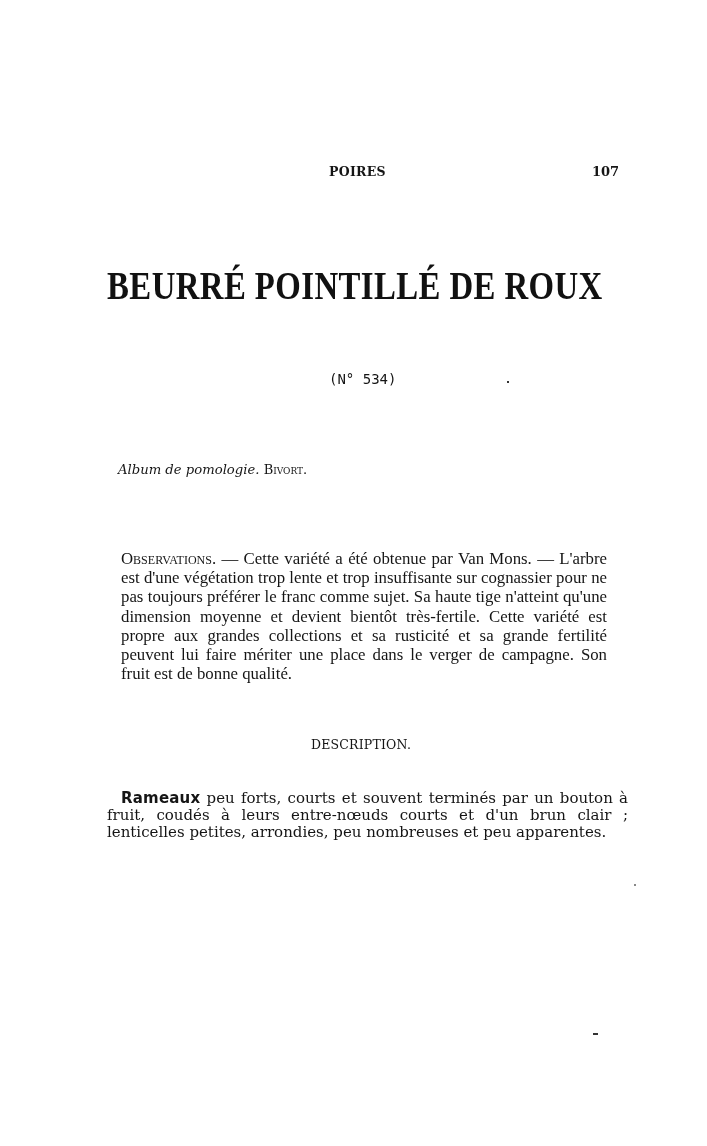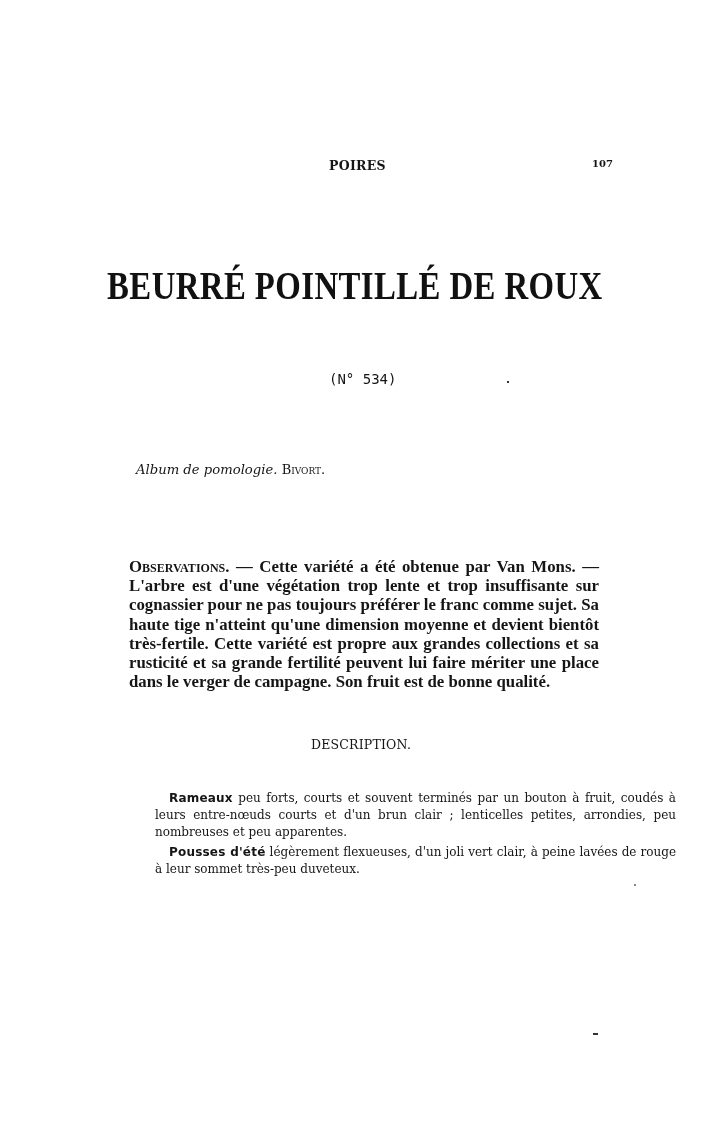--- a/index.html
+++ b/index.html
@@ -1,61 +1,60 @@
 <!DOCTYPE html>
 <html><head>
 <meta charset="utf-8">
 <style>
   html, body { margin: 0; padding: 0; background: #ffffff; }
   body {
     width: 707px; height: 1146px; position: relative; overflow: hidden;
     font-family: "DejaVu Serif", "Liberation Serif", serif; color: #151515;
   }
   .running-head {
-    position: absolute; top: 158px; left: 0; width: 689px; height: 18px;
+    position: absolute; top: 164px; left: 0; width: 689px; height: 18px;
   }
   .rh-title {
     position: absolute; left: 329px; top: 0;
     font-family: "DejaVu Serif", serif; font-weight: bold; font-size: 12.5px; letter-spacing: 0.3px;
   }
   .rh-page {
     position: absolute; left: 592px; top: 0;
-    font-family: "DejaVu Serif", serif; font-weight: bold; font-size: 10px;
+    font-family: "DejaVu Serif", serif; font-weight: bold; font-size: 13px;
   }
   .main-title {
     position: absolute; top: 262px; left: 0; width: 707px; text-align: center;
     font-family: "Liberation Serif", serif; font-weight: bold; font-size: 40px;
     letter-spacing: 0.5px; transform: scaleX(0.82); transform-origin: 361px 0;
     color: #111;
   }
   .number {
     position: absolute; top: 371px; left: 329px;
     font-family: "DejaVu Sans Mono", monospace; font-size: 14px;
   }
   .refs {
-    position: absolute; top: 460px; left: 136px; font-size: 13.2px; line-height: 19px;
+    position: absolute; top: 460px; left: 118px; font-size: 13.2px; line-height: 19px;
   }
   .refs .it { font-style: italic; }
   .refs .sc { font-variant: small-caps; font-size: 13px; }
   .obs {
     position: absolute; top: 545px; left: 117px; width: 494px;
     font-family: "Liberation Serif", serif; font-size: 16.8px; line-height: 19.2px;
     text-align: justify;
   }
   .obs .sc { font-variant: small-caps; }
-  .obs p { margin: 12px; text-indent: 0; font-weight: bold; }
+  .obs p { margin: 4px; text-indent: 0; }
   .desc-heading {
     position: absolute; top: 737px; left: 311px;
     font-family: "DejaVu Serif", serif; font-size: 12.5px; letter-spacing: 0.2px; text-align: right;
   }
   .desc-list {
     position: absolute; top: 790px; left: 107px; width: 521px;
-    font-family: "DejaVu Serif", serif; font-size: 12px; line-height: 17px;
+    font-family: "DejaVu Serif", serif; font-size: 15px; line-height: 17px;
     text-align: justify;
-    margin-left: 48px;
   }
   .desc-list .para { margin: 0 0 3px 0; text-indent: 14px; }
   .desc-list .term { font-family: "DejaVu Sans", sans-serif; font-weight: bold; letter-spacing: 0.2px; }
   .speck { position: absolute; background: #333; }
 </style>
 </head>
 <body>
 
 <div class="running-head">
   <span class="rh-title">POIRES</span>
@@ -76,20 +75,17 @@
 <div class="obs">
   <p><span style="display:inline-block;width:0;"></span><span class="sc">Observations.</span><span> — Cette variété a été obtenue par Van Mons. — L'arbre est d'une végétation trop lente et trop insuffisante sur cognassier pour ne pas toujours préférer le franc comme sujet. Sa haute tige n'atteint qu'une dimension moyenne et devient bientôt très-fertile. Cette variété est propre aux grandes collections et sa rusticité et sa grande fertilité peuvent lui faire mériter une place dans le verger de campagne. Son fruit est de bonne qualité.</span></p>
 </div>
 
 <div class="desc-heading">DESCRIPTION.</div>
 
 <div class="desc-list">
   <p class="para">
     <span class="term">Rameaux</span><span> peu forts, courts et souvent terminés par un bouton à fruit, coudés à leurs entre-nœuds courts et d'un brun clair ; lenticelles petites, arrondies, peu nombreuses et peu apparentes.</span>
   </p>
-  <p class="para">
-    <span class="term">Pousses d'été</span><span> légèrement flexueuses, d'un joli vert clair, à peine lavées de rouge à leur sommet très-peu duveteux.</span>
-  </p>
 </div>
 
 <div class="speck" style="left:507px;top:381px;width:2px;height:2px;"></div>
 <div class="speck" style="left:593px;top:1033px;width:5px;height:2px;"></div>
 <div class="speck" style="left:634px;top:884px;width:2px;height:2px;background:#888;"></div>
 
 </body></html>

